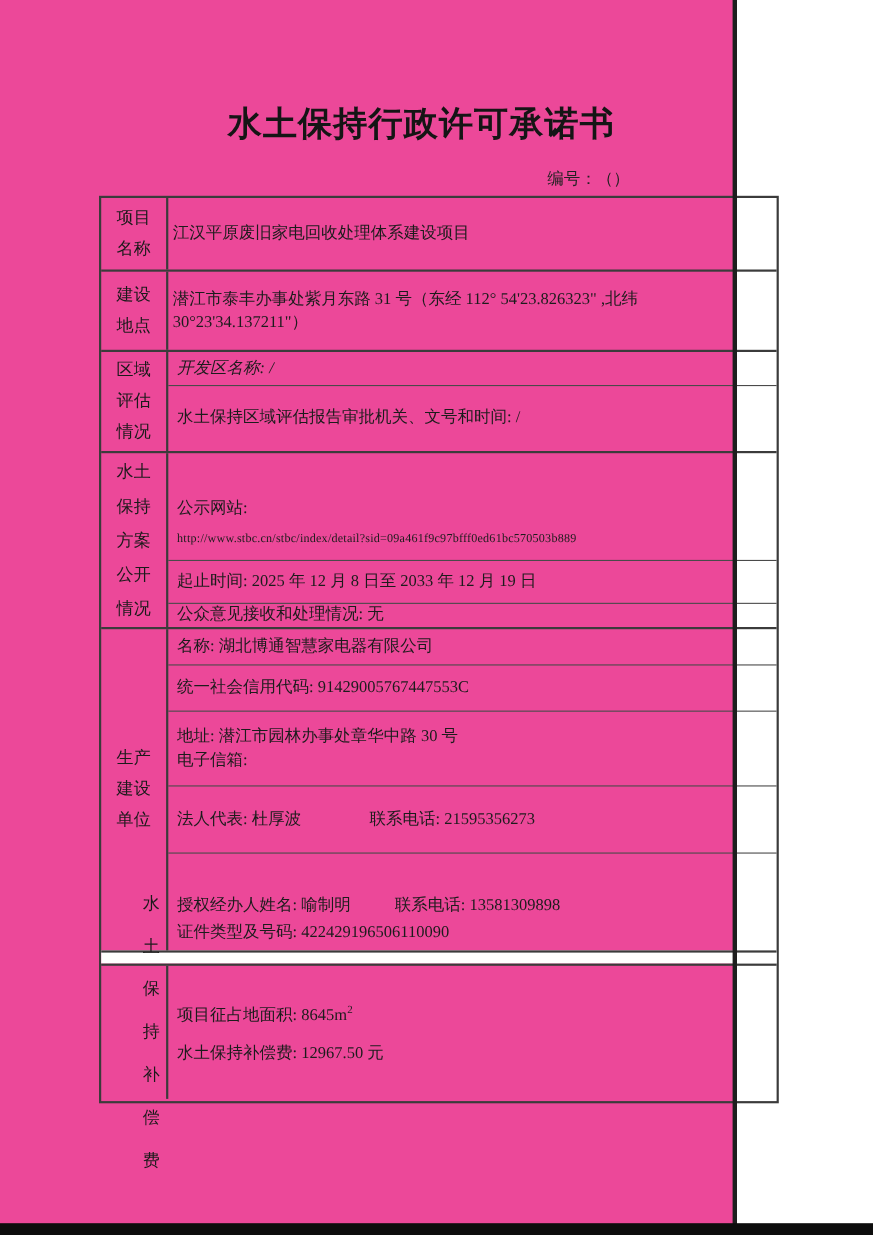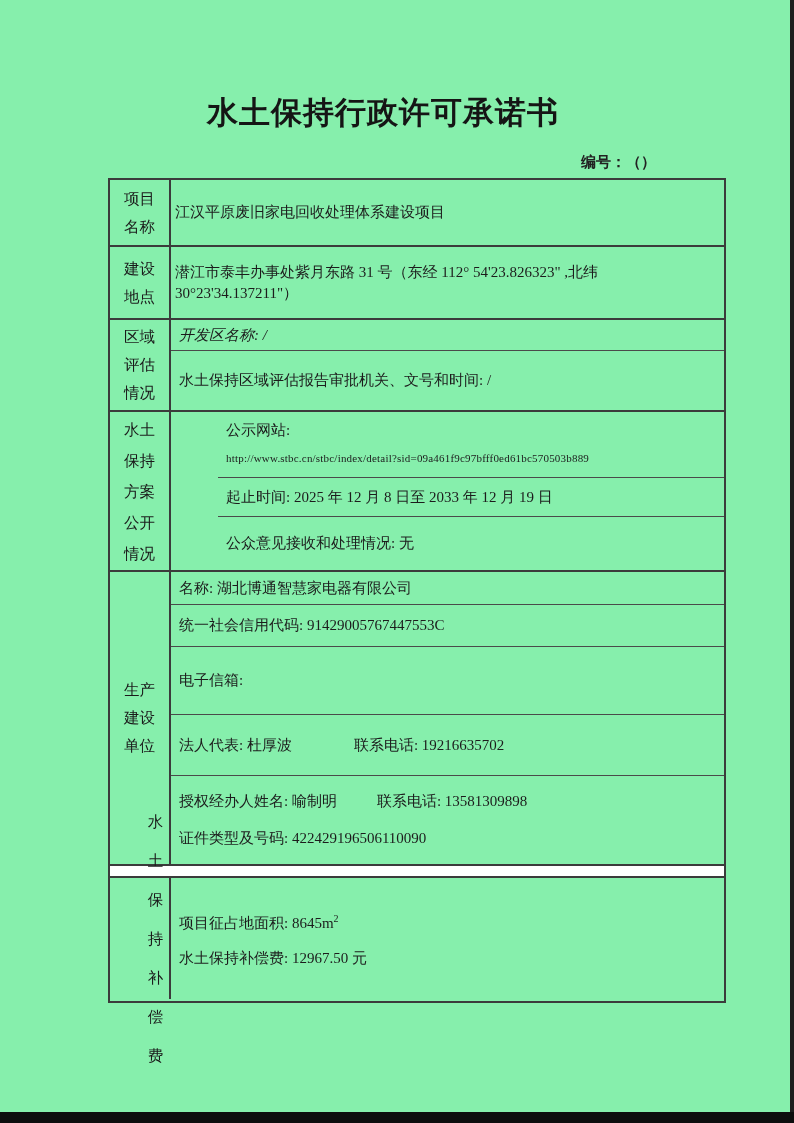--- a/index.html
+++ b/index.html
@@ -3,21 +3,21 @@
 <meta charset="utf-8">
 <style>
   * { margin: 0; padding: 0; box-sizing: border-box; }
   html, body {
     width: 794px; height: 1123px;
     background: #ffffff;
     font-family: "Liberation Serif", "DejaVu Serif", serif;
     color: #1c1c1c;
     overflow: hidden;
   }
-  #page { position: relative; width: 794px; height: 1123px; background: #86efac; }
+  #page { position: relative; width: 670px; height: 1123px; background: #ec4899; }
 
   
   .scan-edge-right {
     position: absolute; top: 0; right: 0; width: 4px; height: 1123px;
     background: #1e1e1e;
   }
   .scan-edge-bottom {
     position: absolute; left: 0; bottom: 0; width: 794px; height: 11px;
     background: #0d0d0d;
   }
@@ -25,28 +25,28 @@
   
   .doc-title {
     position: absolute; top: 92px; left: 0; width: 794px;
     text-align: center; transform: translateX(-14px);
     font-size: 31px; font-weight: 700; letter-spacing: 1px;
     color: #151515;
   }
 
   
   .serial-line {
-    position: absolute; top: 153px; left: 370px; width: 286px;
-    display: flex; justify-content: flex-end;
-    font-size: 15px; color: #222; font-weight: bold;
+    position: absolute; top: 153px; left: 392px; width: 286px;
+    display: flex; justify-content: center;
+    font-size: 15px; color: #222;
   }
 
   
   .form-table {
-    position: absolute; left: 108px; top: 178px;
+    position: absolute; left: 90px; top: 178px;
     width: 618px; height: 825px;
     border: 2px solid #3b3b3b;
     font-size: 15px;
   }
   .section { display: flex; width: 100%; }
   .section.bt { border-top: 2px solid #3b3b3b; }
   .label-cell {
     width: 61px; flex: 0 0 61px;
     border-right: 2px solid #3b3b3b;
     display: flex; flex-direction: column;
@@ -55,21 +55,21 @@
     line-height: 28px; text-align: center;
   }
   .label-cell.lh31 { line-height: 31px; }
   .label-cell.lh39 { line-height: 39px; padding-left: 32px; }
   .content-col { flex: 1 1 auto; display: flex; flex-direction: column; min-width: 0; }
   .sub-row {
     display: flex; flex-direction: column; justify-content: center;
     padding-left: 8px; padding-right: 6px;
   }
   .sub-row.bb { border-bottom: 1px solid #4a4a4a; }
-  .sub-row.space-evenly { justify-content: space-evenly; }
+  .sub-row.space-evenly { justify-content: space-evenly; margin-top: 32px; }
   .pair-row { display: flex; flex-direction: row; align-items: center; }
   .pair-gap { display: inline-block; width: 62px; }
   .tight { padding-left: 4px; }
   .url-text { font-size: 11px; letter-spacing: 0.2px; }
   .gap-band { height: 12px; border-top: 2px solid #3b3b3b; background: #ffffff; }
   sup { font-size: 10px; }
 
   .line { line-height: 21px; }
 </style>
 </head>
@@ -119,21 +119,21 @@
       <div class="content-col">
         <div class="sub-row bb" style="height:31px;font-style:italic;">
           <div class="line">开发区名称: /</div>
         </div>
         <div class="sub-row" style="flex:1;">
           <div class="line">水土保持区域评估报告审批机关、文号和时间: /</div>
         </div>
       </div>
     </div>
 
-    <div class="section bt" style="height:160px;gap:47px;">
+    <div class="section bt" style="height:160px;">
       <div class="label-cell lh31">
         <div>水土</div>
         <div>保持</div>
         <div>方案</div>
         <div>公开</div>
         <div>情况</div>
       </div>
       <div class="content-col">
         <div class="sub-row bb space-evenly" style="height:66px;">
           <div class="line">公示网站:</div>
@@ -155,27 +155,28 @@
         <div>单位</div>
       </div>
       <div class="content-col">
         <div class="sub-row bb" style="height:33px;">
           <div class="line">名称: 湖北博通智慧家电器有限公司</div>
         </div>
         <div class="sub-row bb" style="height:42px;">
           <div class="line">统一社会信用代码: 91429005767447553C</div>
         </div>
         <div class="sub-row bb" style="height:68px;">
+          <div class="line">地址: 潜江市园林办事处章华中路 30 号</div>
           <div class="line">电子信箱:</div>
         </div>
         <div class="sub-row bb" style="height:61px;">
           <div class="pair-row">
             <span class="line">法人代表: 杜厚波</span>
             <span class="pair-gap"></span>
-            <span class="line">联系电话: 19216635702</span>
+            <span class="line">联系电话: 21595356273</span>
           </div>
         </div>
         <div class="sub-row space-evenly" style="flex:1;">
           <div class="pair-row">
             <span class="line">授权经办人姓名: 喻制明</span>
             <span class="pair-gap" style="width:40px;"></span>
             <span class="line">联系电话: 13581309898</span>
           </div>
           <div class="line">证件类型及号码: 422429196506110090</div>
         </div>

